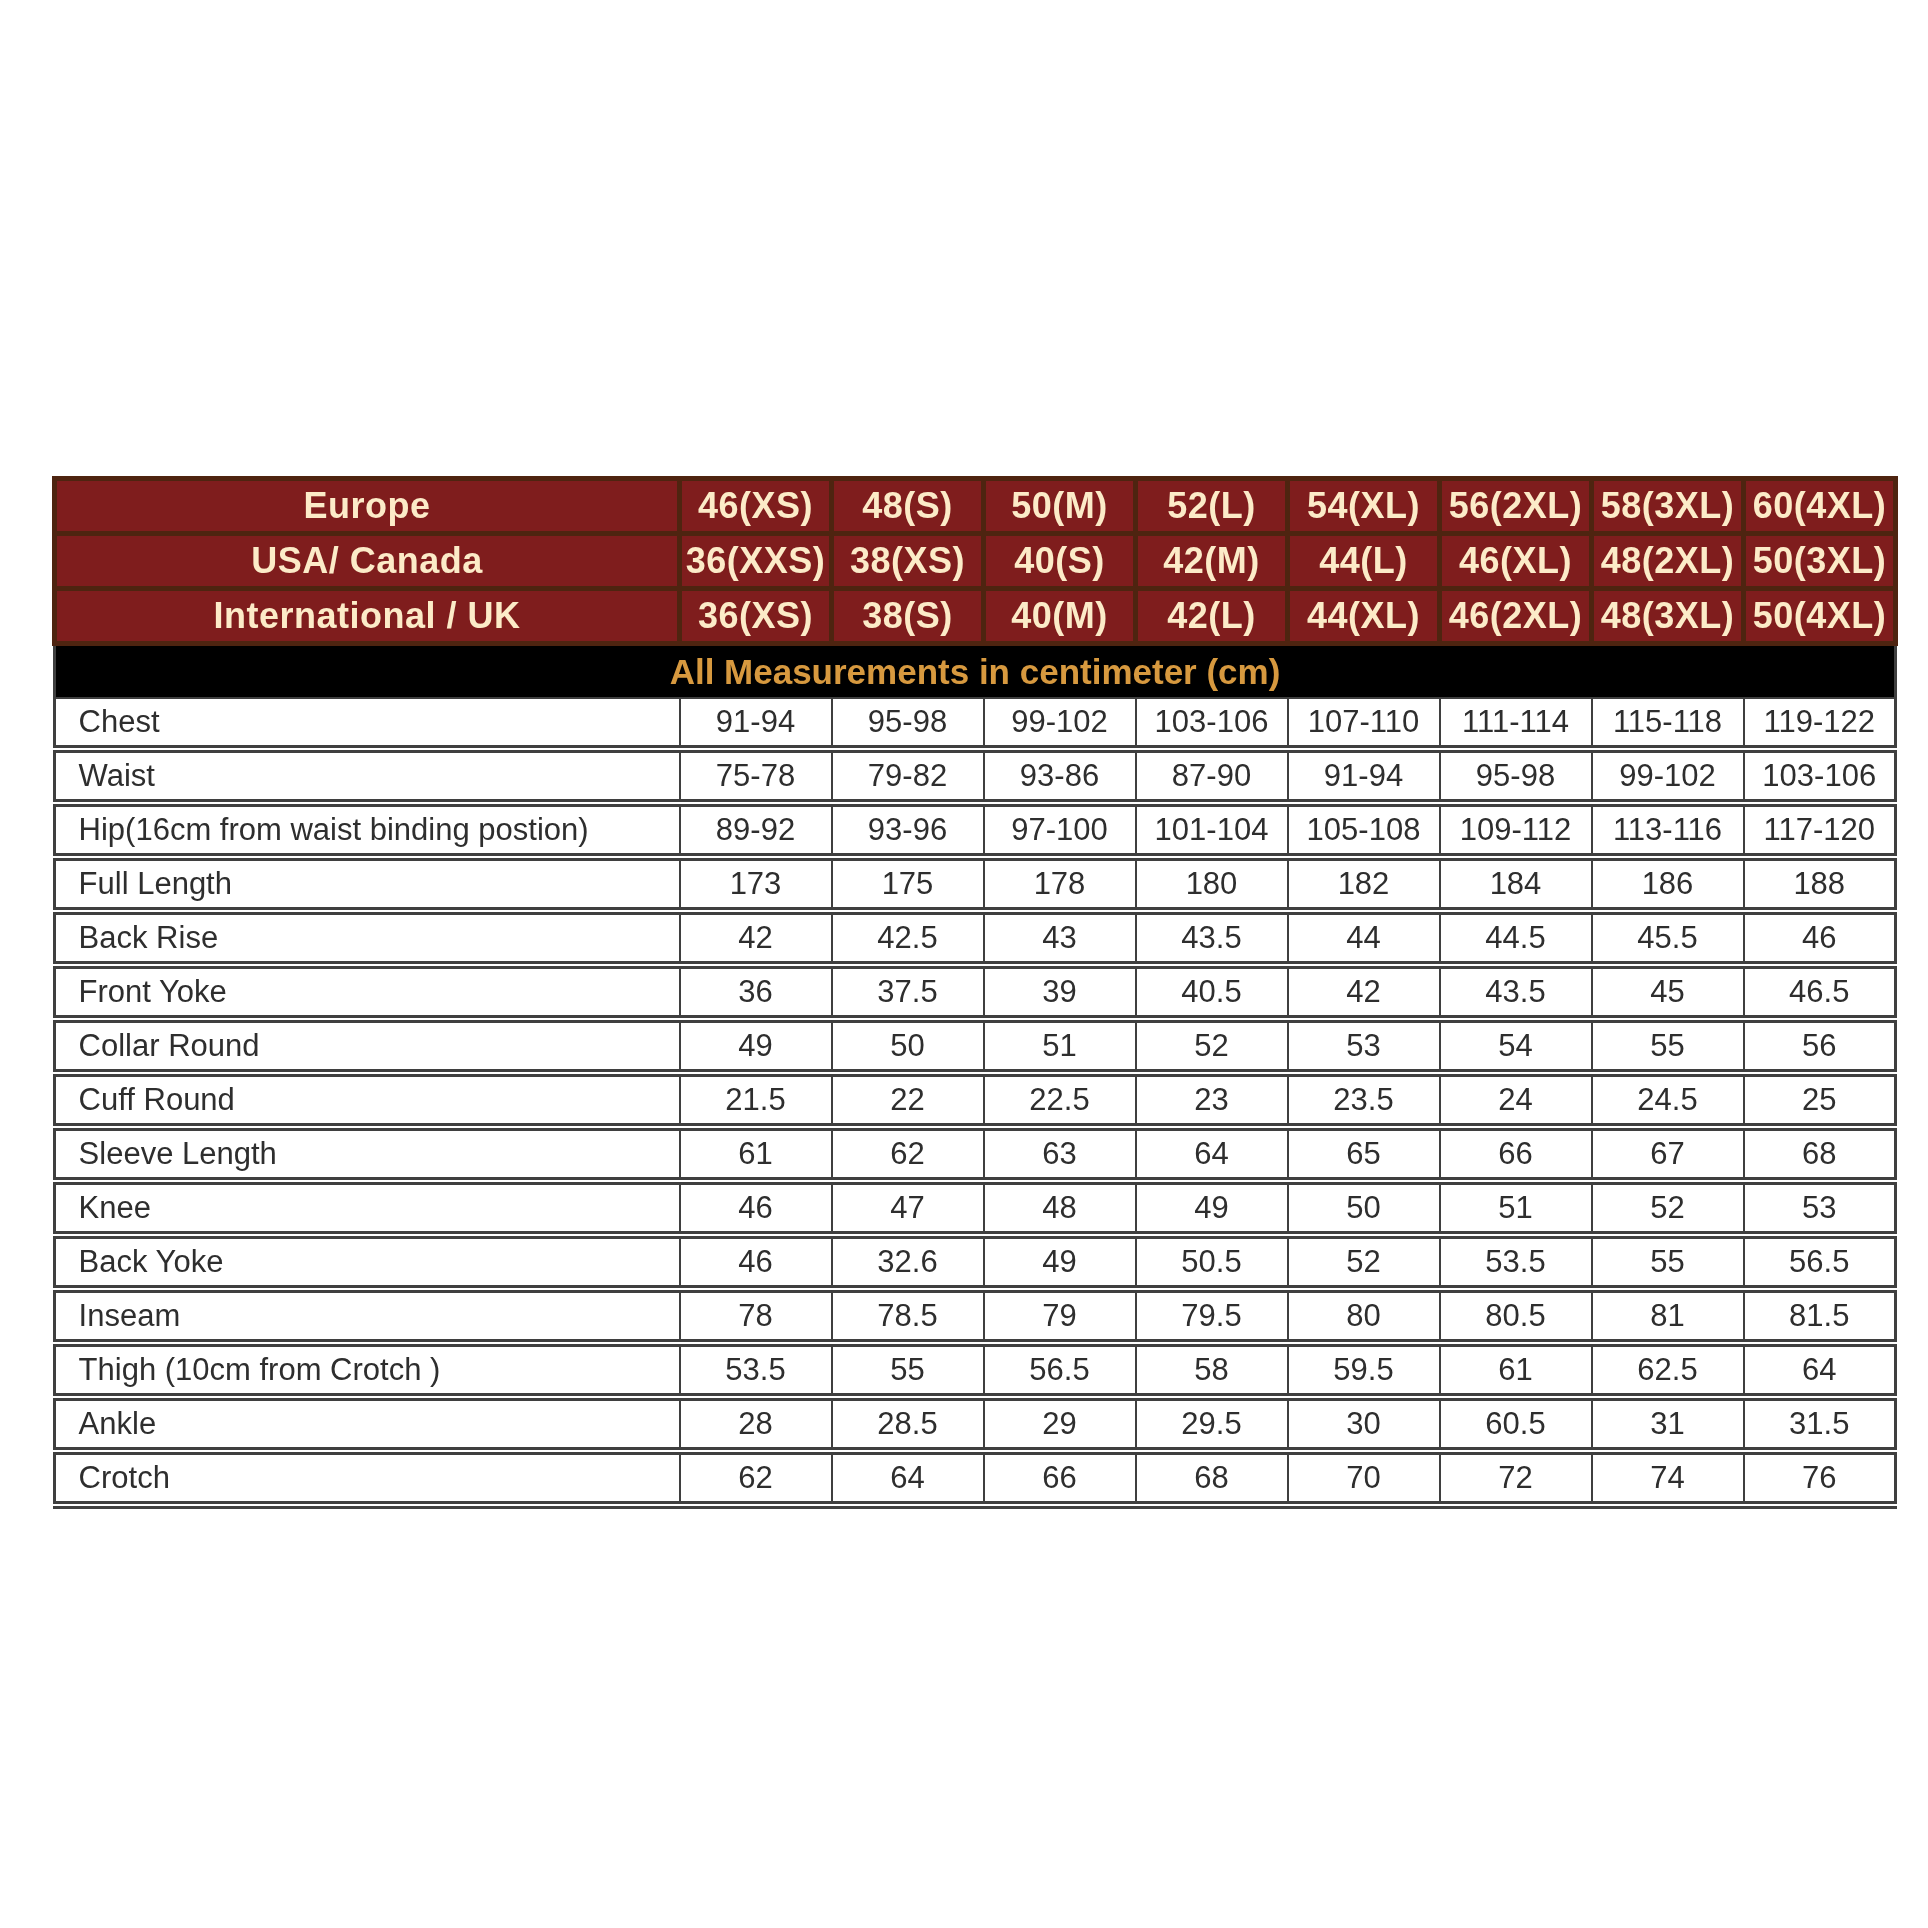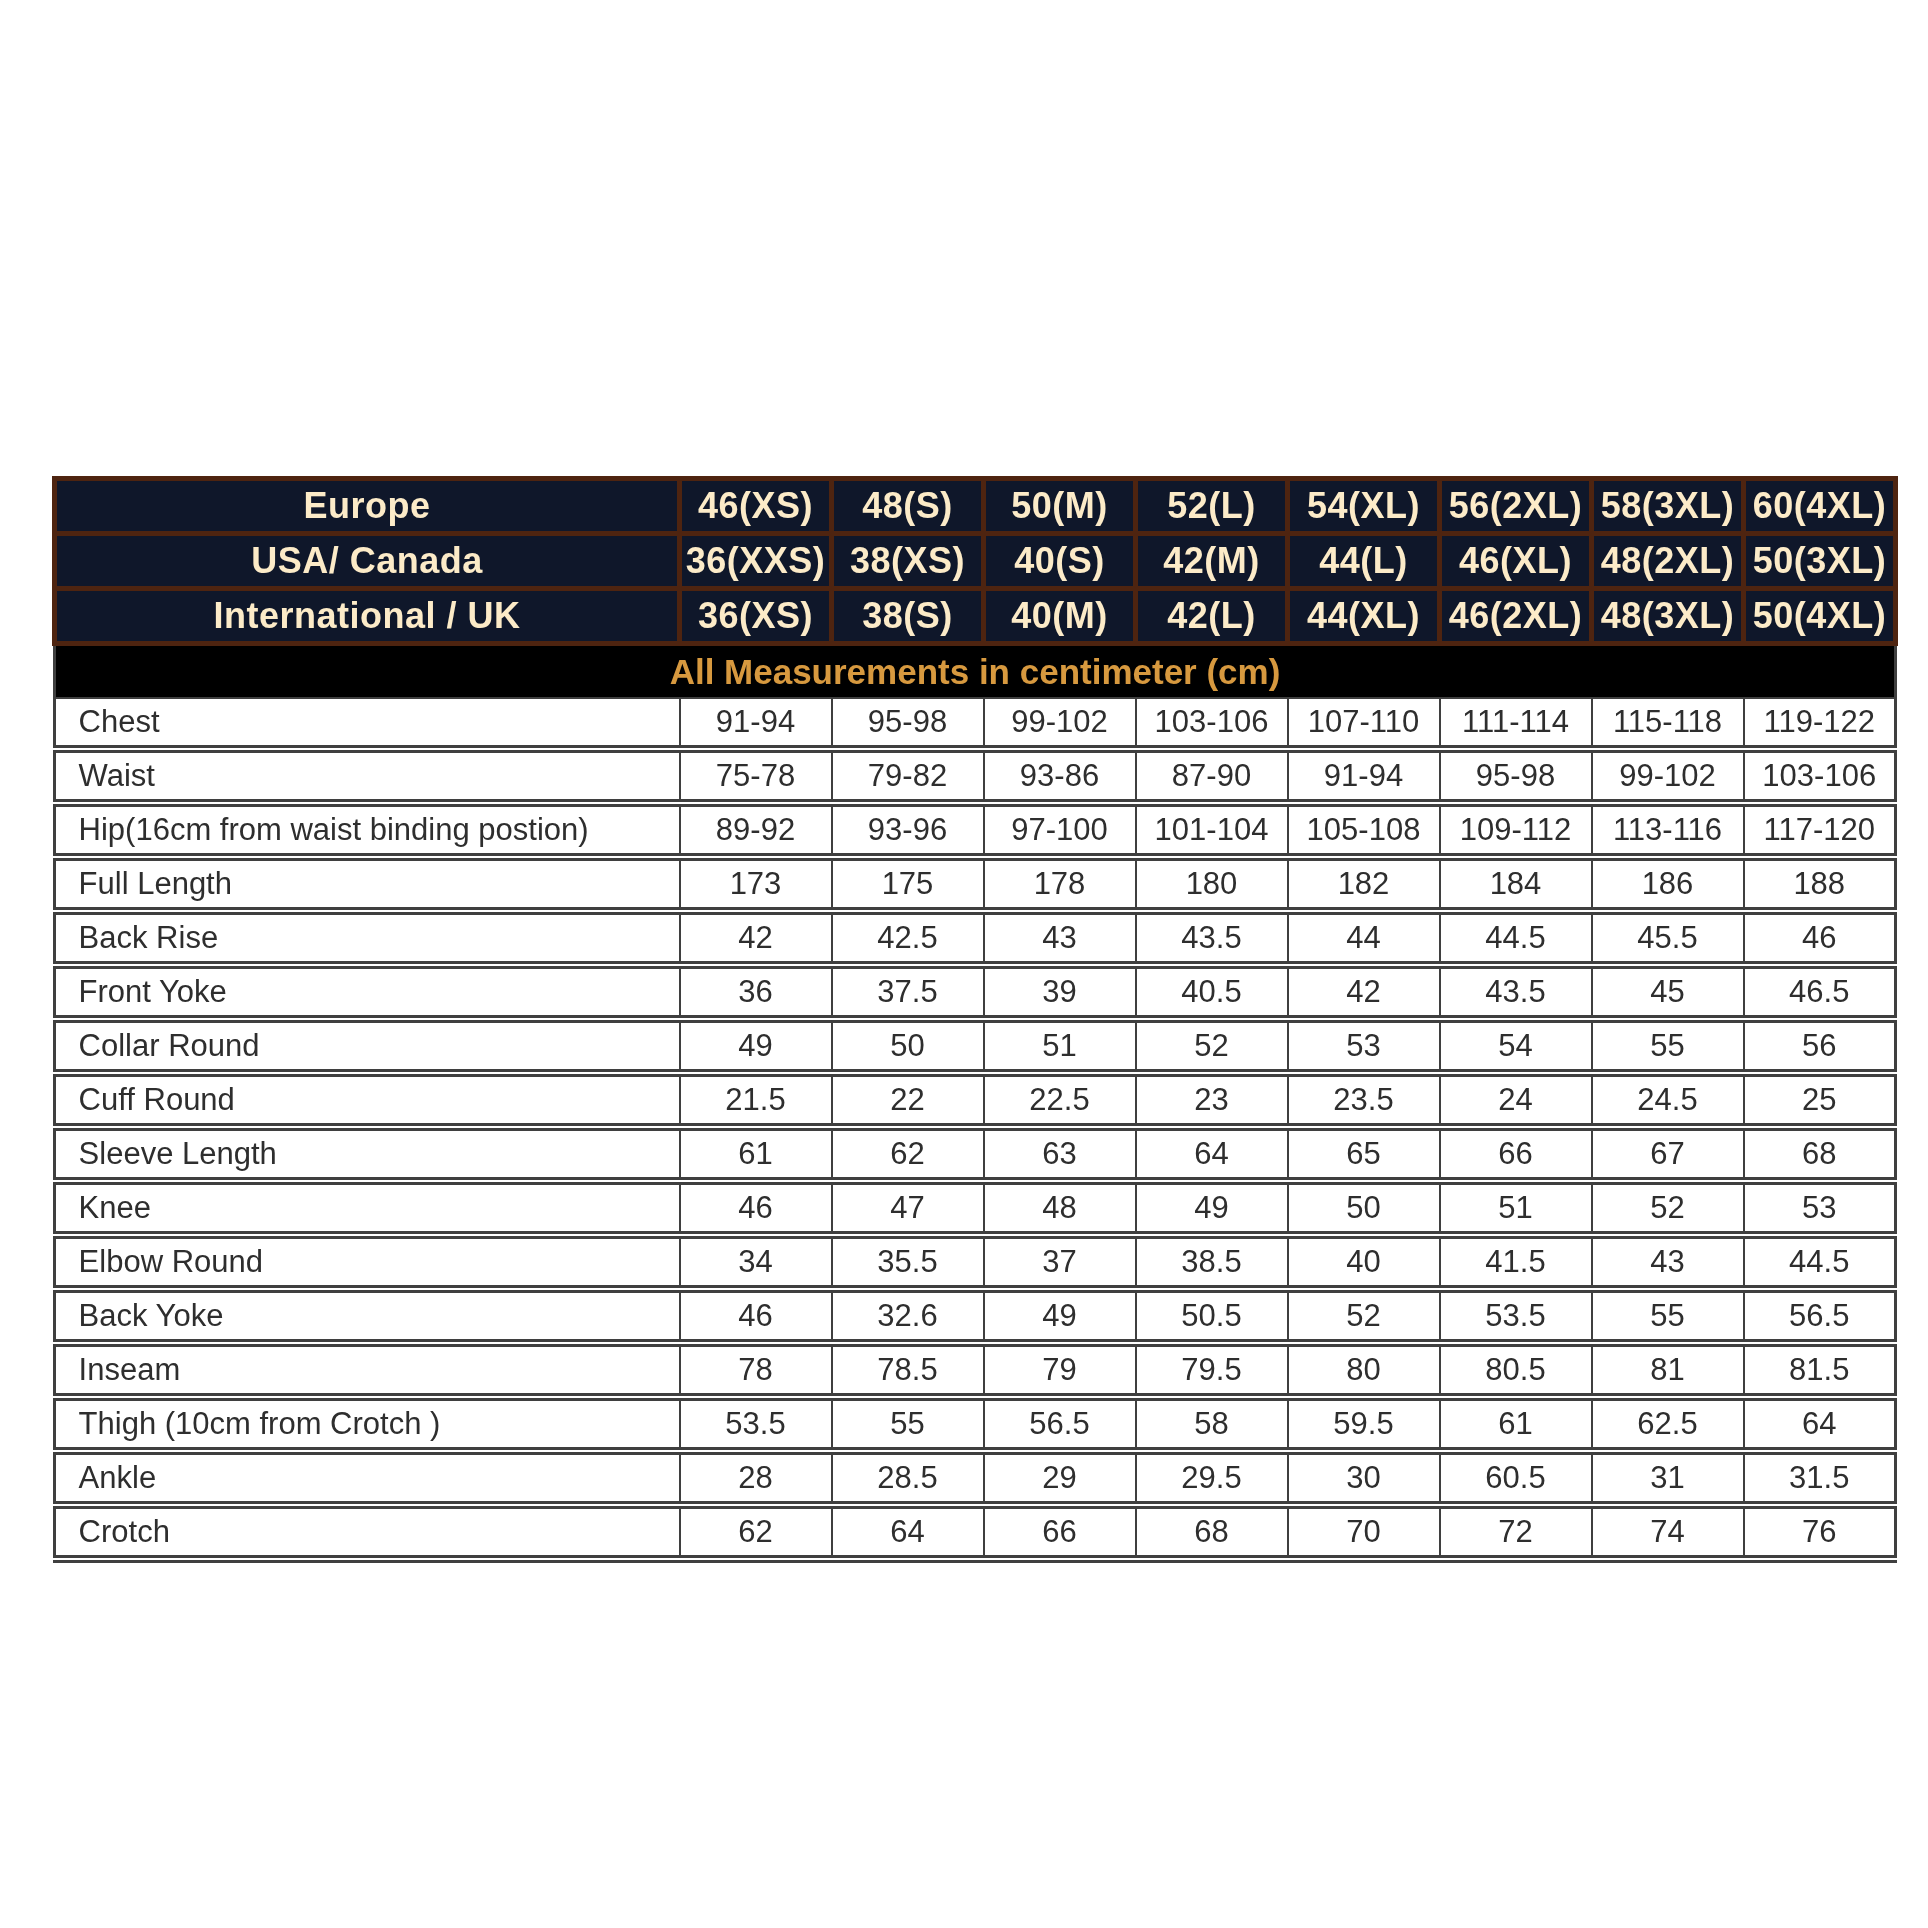--- a/index.html
+++ b/index.html
@@ -18,21 +18,21 @@
     width: 1838px;
     border-collapse: collapse;
     table-layout: fixed;
     border: 3.8px solid #3f3f3f;
   }
   col.c-label { width: 625px; }
   col.c-size  { width: 152px; }
 
   
   thead th {
-    background: #0f172a;
+    background: #7f1d1d;
     color: #fcebc8;
     font-weight: bold;
     font-size: 36px;
     height: 50px;
     text-align: center;
     vertical-align: middle;
     border: 5.6px solid #4e2410;
     padding: 0;
     letter-spacing: 0.5px;
   }
@@ -232,31 +232,20 @@
           <td>46</td>
           <td>47</td>
           <td>48</td>
           <td>49</td>
           <td>50</td>
           <td>51</td>
           <td>52</td>
           <td>53</td>
         </tr>
         <tr>
-          <td class="rlabel">Elbow Round</td>
-          <td>34</td>
-          <td>35.5</td>
-          <td>37</td>
-          <td>38.5</td>
-          <td>40</td>
-          <td>41.5</td>
-          <td>43</td>
-          <td>44.5</td>
-        </tr>
-        <tr>
           <td class="rlabel">Back Yoke</td>
           <td>46</td>
           <td>32.6</td>
           <td>49</td>
           <td>50.5</td>
           <td>52</td>
           <td>53.5</td>
           <td>55</td>
           <td>56.5</td>
         </tr>

